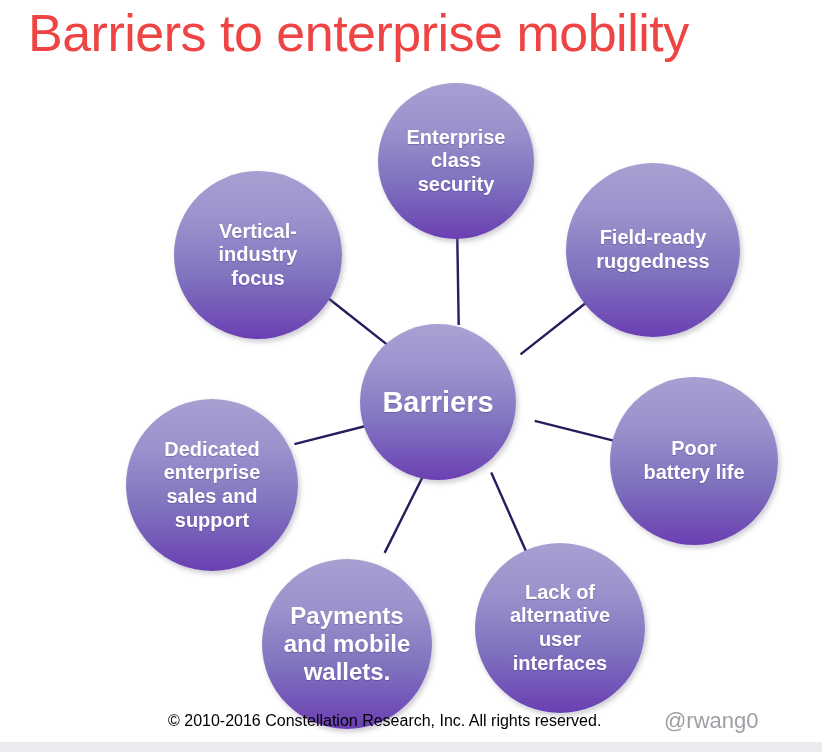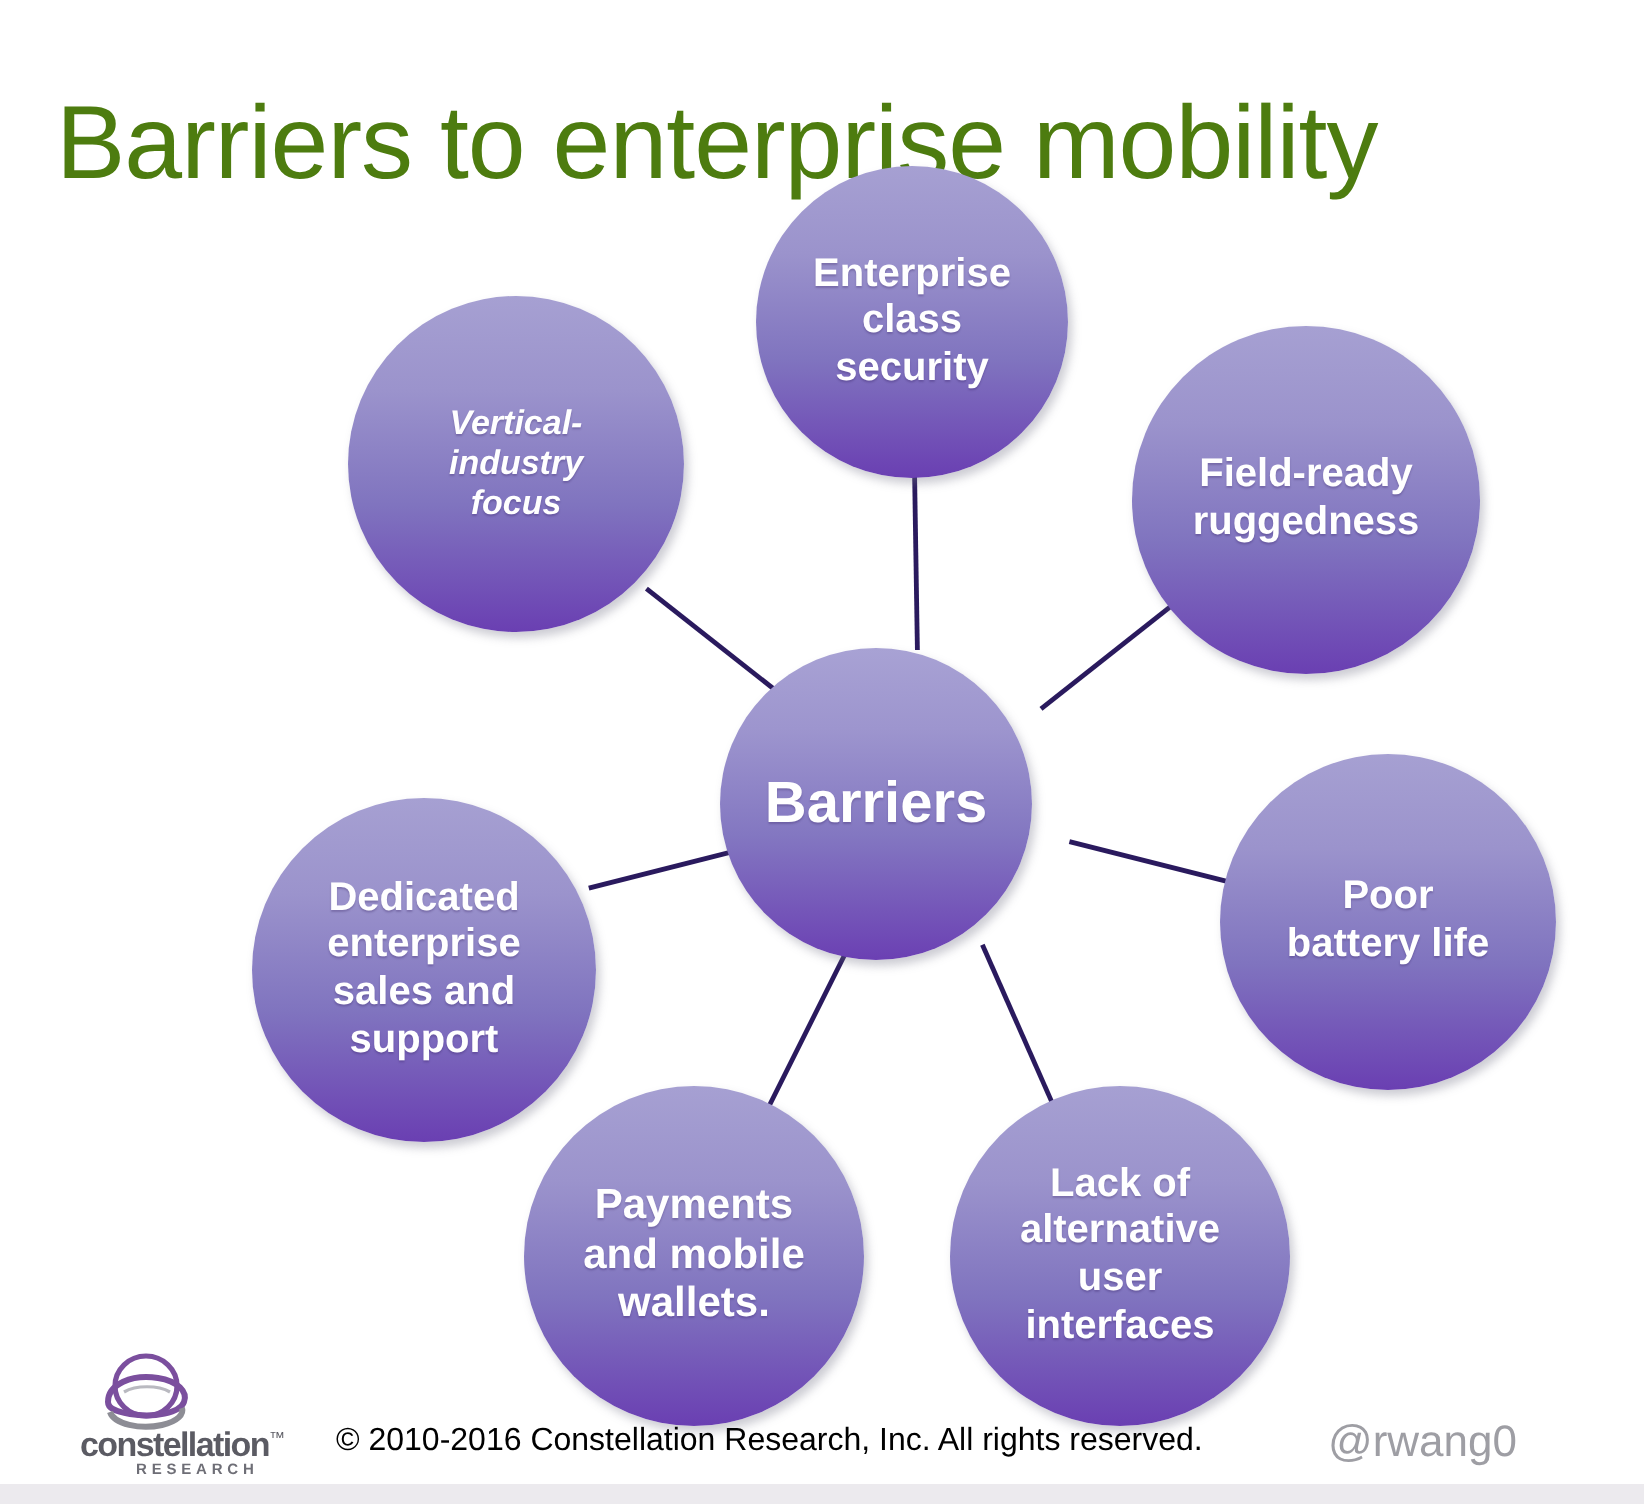--- a/index.html
+++ b/index.html
@@ -19,24 +19,23 @@
   }
   .slide-title {
     position: absolute;
     left: 28px;
     top: 2px;
     width: 790px;
     height: 62px;
     line-height: 62px;
     font-size: 52px;
     font-weight: 400;
-    color: #4d7c0f;
+    color: #ef4444;
     letter-spacing: -0.5px;
     white-space: nowrap;
-    margin-top: 39px;
   }
   .diagram {
     position: absolute;
     left: 0;
     top: 0;
     width: 822px;
     height: 752px;
     margin-left: 13px;
   }
   .edges {
@@ -161,43 +160,33 @@
         </div>
         <div class="node" style="left: 553px; top: 163px; width: 174px; height: 174px; font-size: 20px;">
           <span class="node-label">Field-ready<br>ruggedness</span>
         </div>
         <div class="node" style="left: 597px; top: 377px; width: 168px; height: 168px; font-size: 20px;">
           <span class="node-label">Poor<br>battery life</span>
         </div>
         <div class="node" style="left: 462px; top: 543px; width: 170px; height: 170px; font-size: 20px; justify-content: center;">
           <span class="node-label">Lack of<br>alternative<br>user<br>interfaces</span>
         </div>
-        <div class="node" style="left: 249px; top: 543px; width: 170px; height: 170px; font-size: 21px;">
+        <div class="node" style="left: 249px; top: 559px; width: 170px; height: 170px; font-size: 24px;">
           <span class="node-label">Payments<br>and mobile<br>wallets.</span>
         </div>
         <div class="node" style="left: 113px; top: 399px; width: 172px; height: 172px; font-size: 20px;">
           <span class="node-label">Dedicated<br>enterprise<br>sales and<br>support</span>
         </div>
-        <div class="node" style="left: 161px; top: 148px; width: 168px; height: 168px; font-size: 17px; font-style: italic;">
+        <div class="node" style="left: 161px; top: 171px; width: 168px; height: 168px; font-size: 20px;">
           <span class="node-label">Vertical-<br>industry<br>focus</span>
         </div>
         <div class="node node-center" style="left: 347px; top: 324px; width: 156px; height: 156px; font-size: 29px;">
           <span class="node-label">Barriers</span>
         </div>
       </div>
   </div>
 
-  <div class="footer-logo">
-    <svg class="logo-mark" viewBox="0 0 52 42" aria-hidden="true">
-      <ellipse cx="27" cy="17" rx="15.5" ry="15" fill="none" stroke="#7b4f9e" stroke-width="2.6"></ellipse>
-      <path d="M8 25 C8 16, 20 11, 33 13 C43 14.6, 48 20, 46 25 C44 30.5, 31 33, 19 31 C11 29.6, 8 28, 8 25 Z" fill="none" stroke="#7b4f9e" stroke-width="3"></path>
-      <path d="M9 30 C11 36, 24 39, 35 36.5 C43 34.6, 46 31, 45 28" fill="none" stroke="#8d8d95" stroke-width="3"></path>
-      <path d="M16 20 C22 16.5, 33 16.5, 39 20" fill="none" stroke="#b9b9c0" stroke-width="1.6"></path>
-    </svg>
-    <div class="logo-word"><span>constellation</span><span class="tm">™</span></div>
-    <div class="logo-sub">RESEARCH</div>
-  </div>
 
   <div class="copyright">© 2010-2016 Constellation Research, Inc. All rights reserved.</div>
   <div class="handle">@rwang0</div>
 
   <div class="bottom-strip"></div>
 </div>
 
 </body></html>

